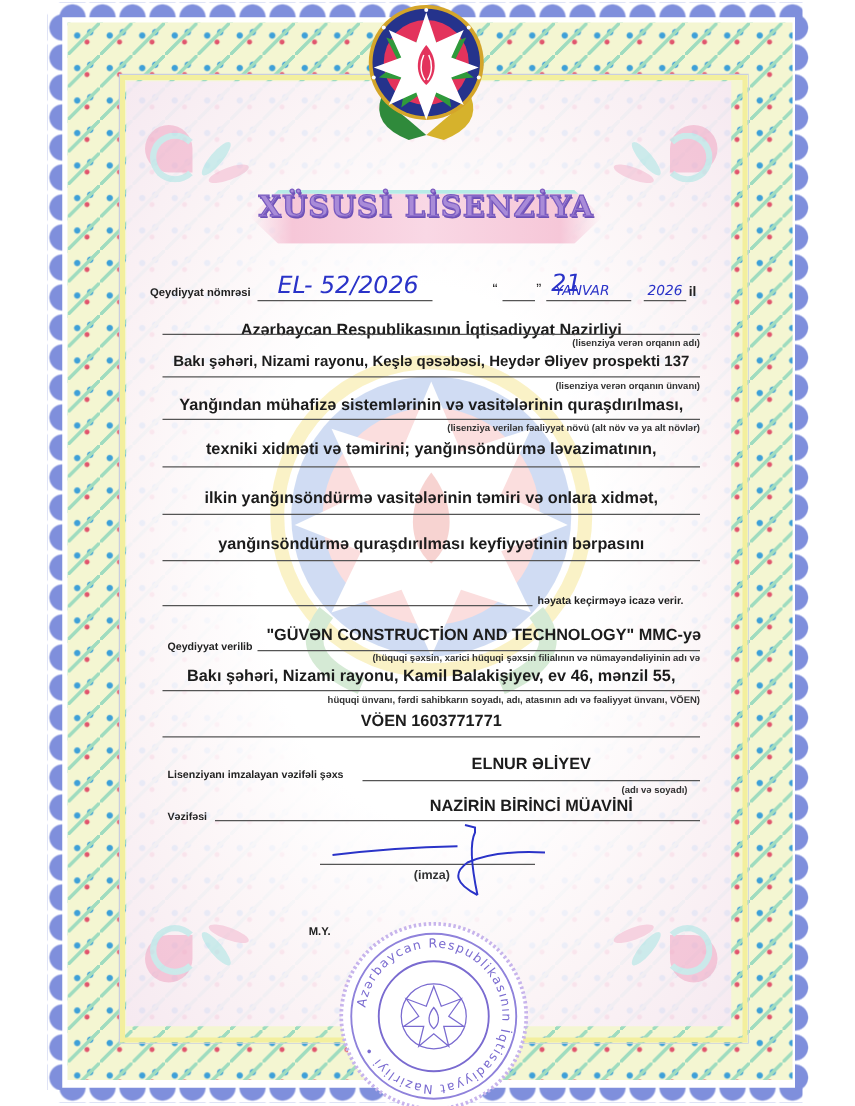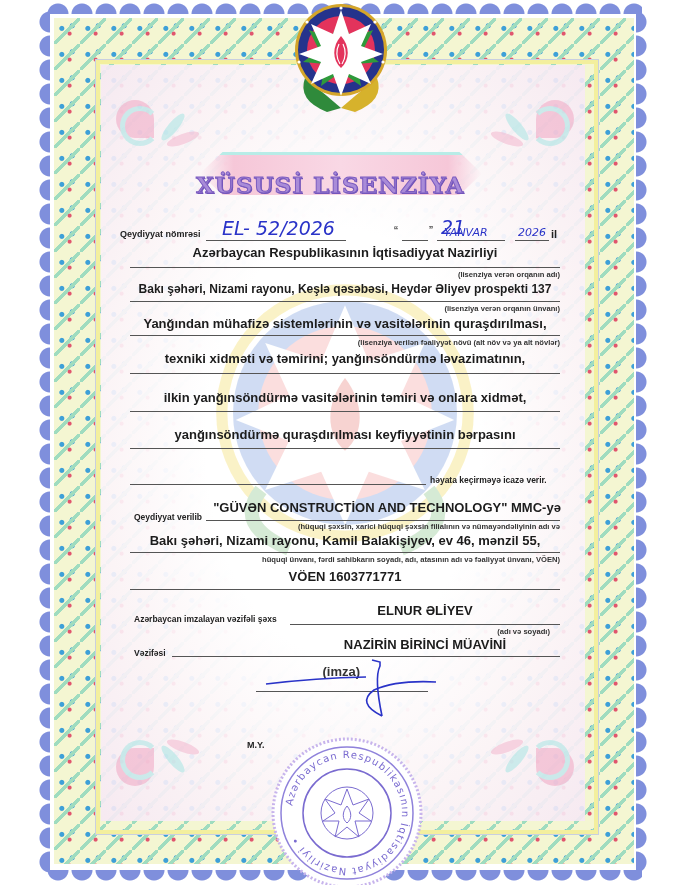--- a/index.html
+++ b/index.html
@@ -45,21 +45,21 @@
 
   
   .emblem { position:absolute; left:287px; top:0px; width:108px; height:116px; }
 
   
   .title-wrap { position:absolute; left:196px; top:150px; width:290px; height:46px; }
   .title-diamond { position:absolute; left:4px; top:2px; width:282px; height:40px;
     background: linear-gradient(90deg, transparent 0, #f6c7d8 12%, #f9d8e5 50%, #f6c7d8 88%, transparent 100%);
     clip-path: polygon(0 50%, 8% 0, 92% 0, 100% 50%, 92% 100%, 8% 100%);
     border-top:3px solid #b8ece7; }
-  .title-text { position:absolute; left:0; top:21px; width:290px; text-align:left;
+  .title-text { position:absolute; left:0; top:2px; width:290px; text-align:center;
     font-family:"DejaVu Serif", serif; font-weight:bold; font-size:23px; letter-spacing:1px;
     color:#a98bd8; -webkit-text-stroke:1px #7b5cc0; text-shadow:1px 1px 0 #6c4fb5; }
 
   
   .abs { position:absolute; }
   .lbl-small { font-size:9px; font-weight:bold; color:#222; }
   .caption { font-size:7.6px; font-weight:bold; color:#333; text-align:right; }
   .line { position:absolute; height:0; border-top:1px solid #555; }
   .main-line { font-size:13px; font-weight:bold; text-align:center; color:#1c1c1c; }
   .hand { font-family:"DejaVu Sans", sans-serif; color:#2a33c8; font-style:italic; }
@@ -139,21 +139,21 @@
 <div class="abs" style="left:394px;top:224px;font-size:12px;">“</div>
 <div class="line" style="left:402px;top:240px;width:26px;"></div>
 <div class="abs hand" style="left:404px;top:216px;font-size:19px;margin-left:37px;">21</div>
 <div class="abs" style="left:429px;top:224px;font-size:12px;">”</div>
 <div class="line" style="left:437px;top:240px;width:68px;"></div>
 <div class="abs hand" style="left:444px;top:226px;font-size:11px;">YANVAR</div>
 <div class="line" style="left:515px;top:240px;width:34px;"></div>
 <div class="abs hand" style="left:518px;top:226px;font-size:11px;">2026</div>
 <div class="abs lbl-small" style="left:551px;top:228px;font-size:11px;">il</div>
 
-<div class="abs main-line" style="left:130px;top:245px;width:430px;">Azərbaycan Respublikasının İqtisadiyyat Nazirliyi</div>
+<div class="abs main-line" style="left:130px;top:256px;width:430px;">Azərbaycan Respublikasının İqtisadiyyat Nazirliyi</div>
 <div class="line" style="left:130px;top:267px;width:430px;"></div>
 <div class="abs caption" style="left:130px;top:270px;width:430px;">(lisenziya verən orqanın adı)</div>
 
 <div class="abs main-line" style="left:130px;top:282px;width:430px;font-size:12px;">Bakı şəhəri, Nizami rayonu, Keşlə qəsəbəsi, Heydər Əliyev prospekti 137</div>
 <div class="line" style="left:130px;top:301px;width:430px;"></div>
 <div class="abs caption" style="left:130px;top:304px;width:430px;">(lisenziya verən orqanın ünvanı)</div>
 
 <div class="abs main-line" style="left:130px;top:316px;width:430px;">Yanğından mühafizə sistemlərinin və vasitələrinin quraşdırılması,</div>
 <div class="line" style="left:130px;top:335px;width:430px;"></div>
 <div class="abs caption" style="left:130px;top:338px;width:430px;">(lisenziya verilən fəaliyyət növü (alt növ və ya alt növlər)</div>
@@ -175,31 +175,31 @@
 <div class="line" style="left:206px;top:520px;width:354px;"></div>
 <div class="abs caption" style="left:206px;top:522px;width:354px;">(hüquqi şəxsin, xarici hüquqi şəxsin filialının və nümayəndəliyinin adı və</div>
 
 <div class="abs main-line" style="left:130px;top:533px;width:430px;">Bakı şəhəri, Nizami rayonu, Kamil Balakişiyev, ev 46, mənzil 55,</div>
 <div class="line" style="left:130px;top:552px;width:430px;"></div>
 <div class="abs caption" style="left:130px;top:555px;width:430px;">hüquqi ünvanı, fərdi sahibkarın soyadı, adı, atasının adı və fəaliyyət ünvanı, VÖEN)</div>
 
 <div class="abs main-line" style="left:130px;top:569px;width:430px;">VÖEN 1603771771</div>
 <div class="line" style="left:130px;top:589px;width:430px;"></div>
 
-<div class="abs lbl-small" style="left:134px;top:614px;font-size:8.5px;">Azərbaycan imzalayan vəzifəli şəxs</div>
+<div class="abs lbl-small" style="left:134px;top:614px;font-size:8.5px;">Lisenziyanı imzalayan vəzifəli şəxs</div>
 <div class="line" style="left:290px;top:624px;width:270px;"></div>
 <div class="abs main-line" style="left:300px;top:603px;width:250px;">ELNUR ƏLİYEV</div>
 <div class="abs caption" style="left:300px;top:627px;width:250px;">(adı və soyadı)</div>
 
 <div class="abs lbl-small" style="left:134px;top:648px;font-size:8.5px;">Vəzifəsi</div>
 <div class="line" style="left:172px;top:656px;width:388px;"></div>
 <div class="abs main-line" style="left:300px;top:637px;width:250px;">NAZİRİN BİRİNCİ MÜAVİNİ</div>
 
 <div class="line" style="left:256px;top:691px;width:172px;"></div>
-<div class="abs caption" style="left:320px;top:664px;width:40px;font-size:13px;">(imza)</div>
+<div class="abs caption" style="left:320px;top:695px;width:40px;font-size:10px;">(imza)</div>
 <svg class="abs" style="left:256px;top:658px;" width="190" height="60" viewBox="0 0 190 60">
   <path d="M10 26 Q60 20 110 19" stroke="#2a33c8" stroke-width="1.6" fill="none"></path>
   <path d="M116 2 L124 4 L124 8 Q118 20 126 58" stroke="#2a33c8" stroke-width="1.6" fill="none"></path>
   <path d="M126 58 Q100 45 118 32 Q140 22 180 24" stroke="#2a33c8" stroke-width="1.6" fill="none"></path>
 </svg>
 
 <div class="abs lbl-small" style="left:247px;top:740px;font-size:9px;">M.Y.</div>
 
 <svg class="stamp" viewBox="0 0 154 154">
   <circle cx="77" cy="77" r="74" fill="#ffffff" stroke="#c7b4ec" stroke-width="3" stroke-dasharray="2 2"></circle>

